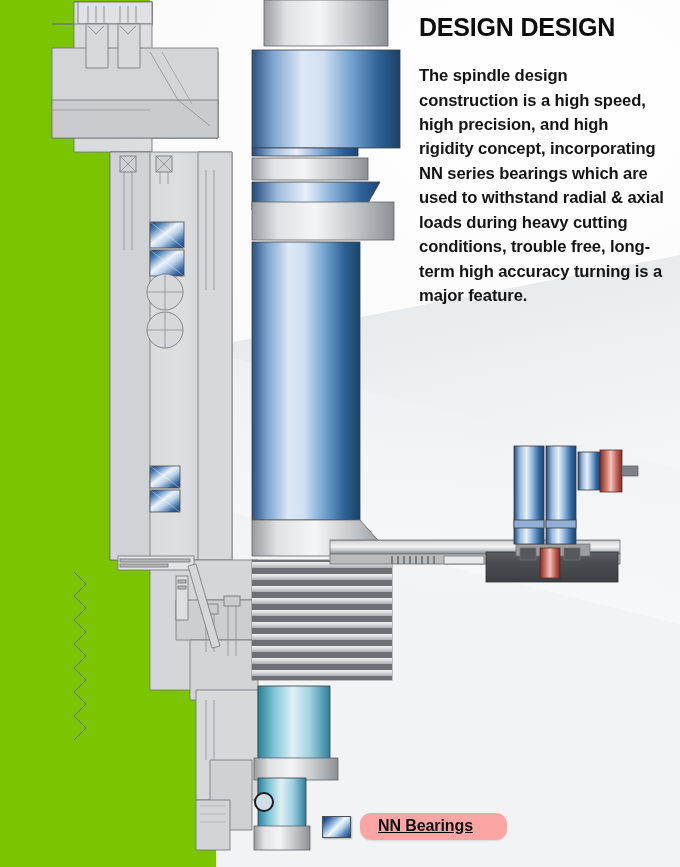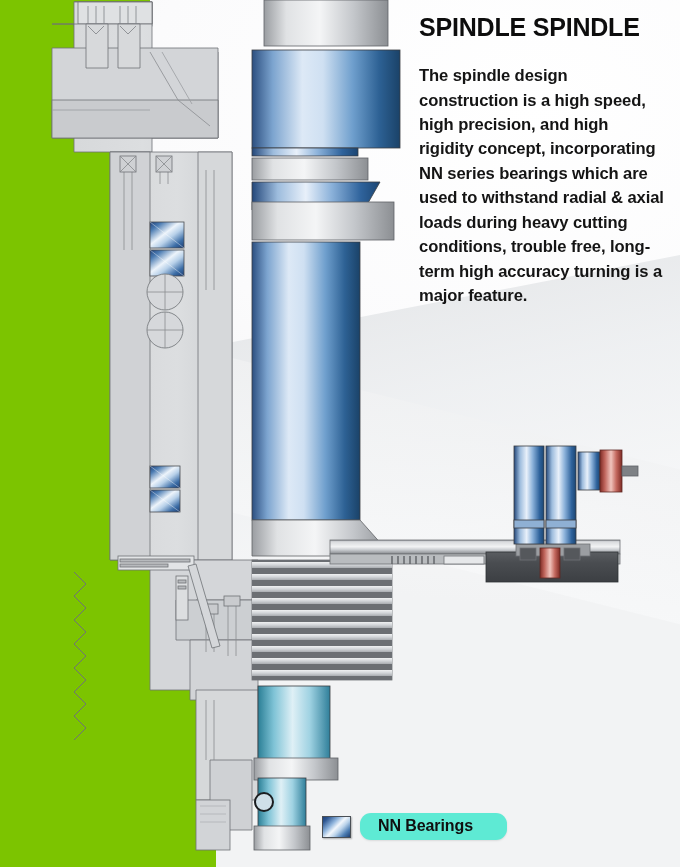--- a/index.html
+++ b/index.html
@@ -93,24 +93,25 @@
   .legend-swatch {
     width: 29px; height: 22px;
     border: 1px solid #4a4f55;
     background: linear-gradient(135deg,
       #20427a 0%, #2d5691 12%, #8fb4dc 34%,
       #f2f7fc 50%, #b9d2ea 64%, #4e7fb4 82%, #1d3f72 100%);
     box-shadow: 1px 1px 1.5px rgba(0,0,0,.28);
     flex: 0 0 auto;
   }
   .legend-pill {
-    background: #5eead4;
+    background: #fca5a5;
     border-radius: 11px;
     padding: 4px 34px 5px 18px;
     box-shadow: 0 1px 2px rgba(0,0,0,.10);
+    text-decoration: underline;
   }
   .legend-label {
     font-size: 16px;
     font-weight: bold;
     color: #101010;
     letter-spacing: -0.1px;
     white-space: nowrap;
   }
 </style>
 </head>
@@ -388,21 +389,21 @@
         <g>
           <rect x="196" y="800" width="34" height="50" fill="#d2d4d7"></rect>
           <path d="M200,806 h26 M200,814 h26 M200,822 h26" stroke="#aeb1b5" fill="none"></path>
         </g>
 
       </g>
     </svg>
   </div>
 
   <div class="text-block">
-    <h1 class="title">SPINDLE SPINDLE</h1>
+    <h1 class="title">DESIGN DESIGN</h1>
     <p class="body-copy">The spindle design construction is a high speed, high precision, and high rigidity concept, incorporating NN series bearings which are used to withstand radial &amp; axial loads during heavy cutting conditions, trouble free, long-term high accuracy turning is a major feature.</p>
   </div>
 
   <div class="legend">
     <span class="legend-swatch"></span>
     <span class="legend-pill">
       <span class="legend-label">NN Bearings</span>
     </span>
   </div>
 

